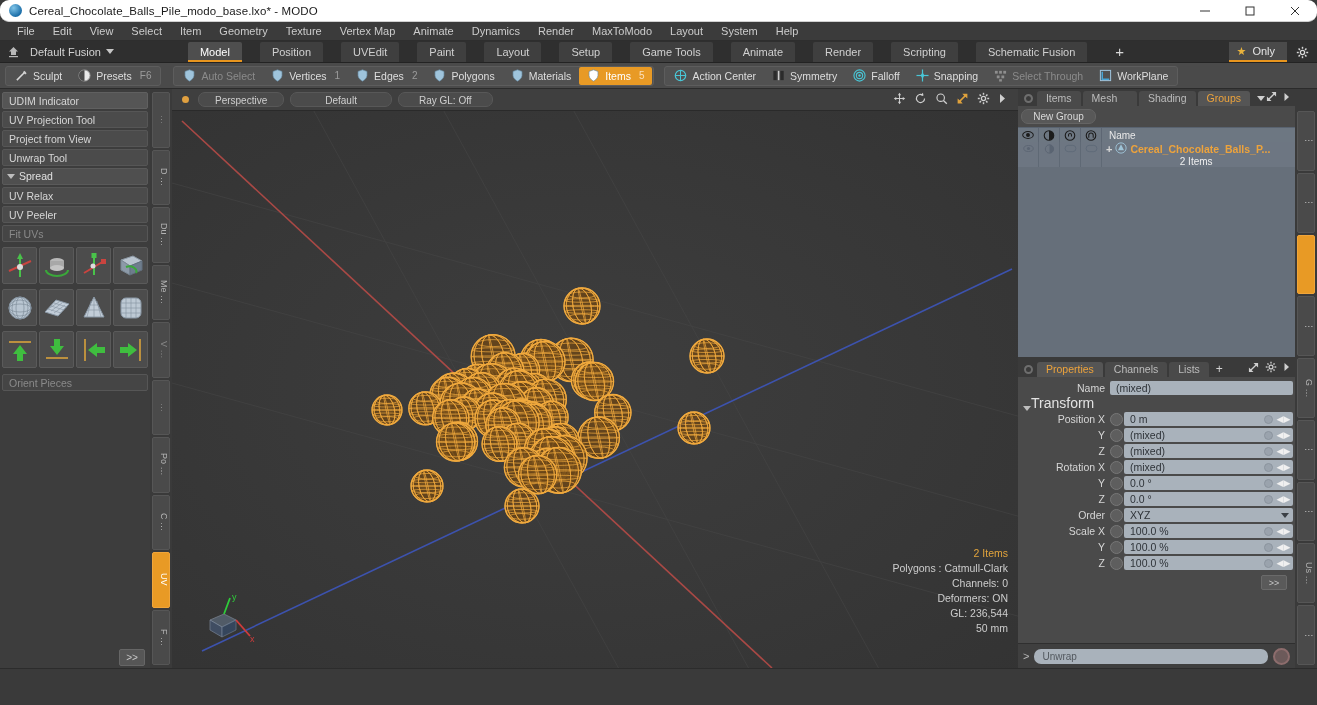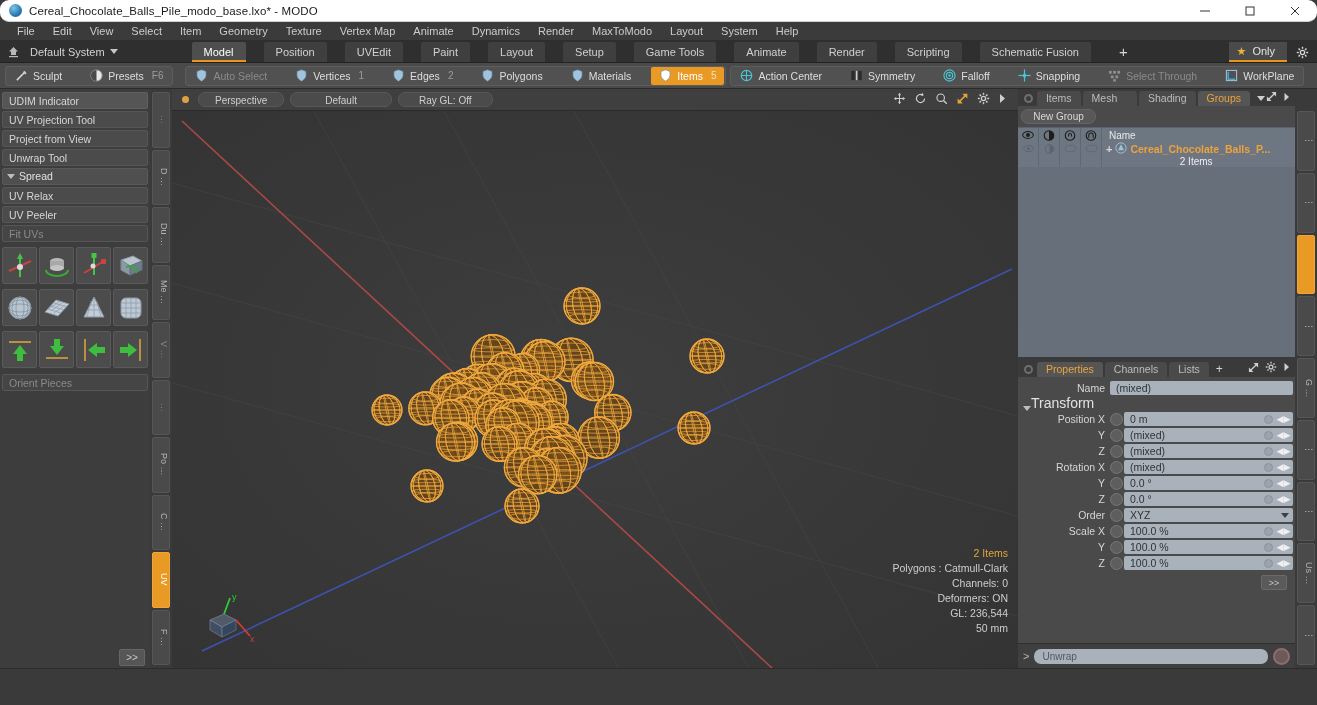--- a/index.html
+++ b/index.html
@@ -38,21 +38,21 @@
   .lb-right { margin-left:auto; display:flex; align-items:flex-end; height:100%; }
   .lb-only { height:20px; line-height:20px; padding:0 12px 0 8px; background:#4a4a4a;
     border-bottom:2px solid #e8951e; display:flex; align-items:center; gap:6px; color:#e4e4e4; }
   .star { color:#e8b23c; font-size:11px; }
   .lb-gear { width:30px; height:20px; display:flex; align-items:center; justify-content:center; color:#d8d8d8; }
 
   
   .modebar { height:26px; background:#4a4a4a; display:flex; align-items:center;
     padding:0 5px; gap:4px; border-bottom:1px solid #2b2b2b; }
   .mb-group { display:flex; align-items:center; background:#515151; border:1px solid #5d5d5d;
-    border-radius:3px; height:20px; padding:0 1px;gap:12px; }
+    border-radius:3px; height:20px; padding:0 1px; }
   .mb-btn { display:flex; align-items:center; gap:5px; padding:0 8px; height:18px;
     font-size:10.5px; color:#dedede; border-radius:2px; }
   .mb-btn.dim { color:#8b8b8b; }
   .mb-btn.on { background:#e89a25; color:#ffffff; }
   .mb-btn .num { color:#9c9c9c; font-size:10px; margin-left:3px; }
   .mb-btn.on .num { color:#fae0bd; }
   .ico { width:13px; height:13px; display:inline-block; flex:0 0 auto; }
 
   
   .main { display:flex; height:579px; background:#383838; }
@@ -206,21 +206,21 @@
   </div>
 
 <div class="layoutbar">
   <div class="lb-home">
     <svg width="13" height="13" viewBox="0 0 13 13">
         <path d="M6.5 2 L11 6.5 H9 V10 H4 V6.5 H2 Z" fill="#b9b9b9"></path>
         <rect x="2" y="11" width="9" height="1.2" fill="#b9b9b9"></rect>
       </svg>
   </div>
   <div class="lb-layouts">
-    <span>Default System</span>
+    <span>Default Fusion</span>
     <span class="caret"></span>
   </div>
   <div class="lb-tabs" id="layout-tabs">
       <div class="lb-tab active">Model</div>
       <div class="lb-tab">Position</div>
       <div class="lb-tab">UVEdit</div>
       <div class="lb-tab">Paint</div>
       <div class="lb-tab">Layout</div>
       <div class="lb-tab">Setup</div>
       <div class="lb-tab">Game Tools</div>
@@ -305,21 +305,21 @@
         <span>Materials</span>
       </div>
       <div class="mb-btn on">
         <svg class="ico" viewBox="0 0 14 16">
           <path d="M7 1 L12.5 3 V8 C12.5 12 7 15 7 15 C7 15 1.5 12 1.5 8 V3 Z" fill="#ffffff" stroke="#6b8ea6" stroke-width="0.8"></path>
         </svg>
         <span>Items</span>
         <span class="num">5</span>
       </div>
     </div>
-  <div class="mb-group" id="mb-right" style="">
+  <div class="mb-group" id="mb-right" style="margin-left:6px">
       <div class="mb-btn">
         <svg class="ico" viewBox="0 0 14 14">
           <circle cx="7" cy="7" r="5.6" fill="none" stroke="#49c6d6" stroke-width="1.3"></circle>
           <line x1="7" y1="1" x2="7" y2="13" stroke="#49c6d6" stroke-width="1.1"></line>
           <line x1="1" y1="7" x2="13" y2="7" stroke="#49c6d6" stroke-width="1.1"></line>
         </svg>
         <span>Action Center</span>
       </div>
       <div class="mb-btn">
         <svg class="ico" viewBox="0 0 14 14">

